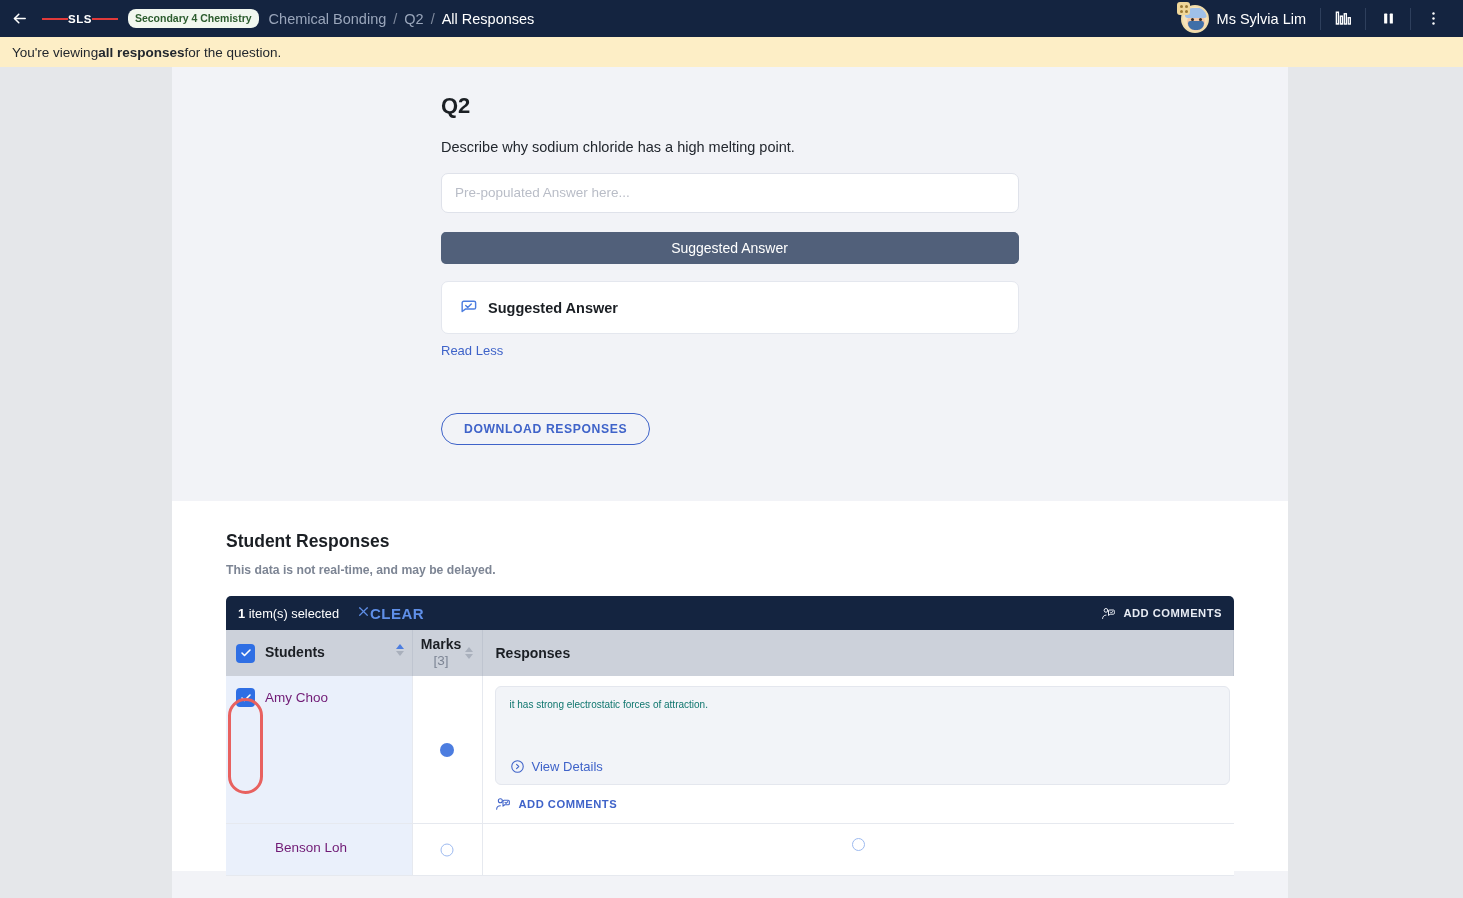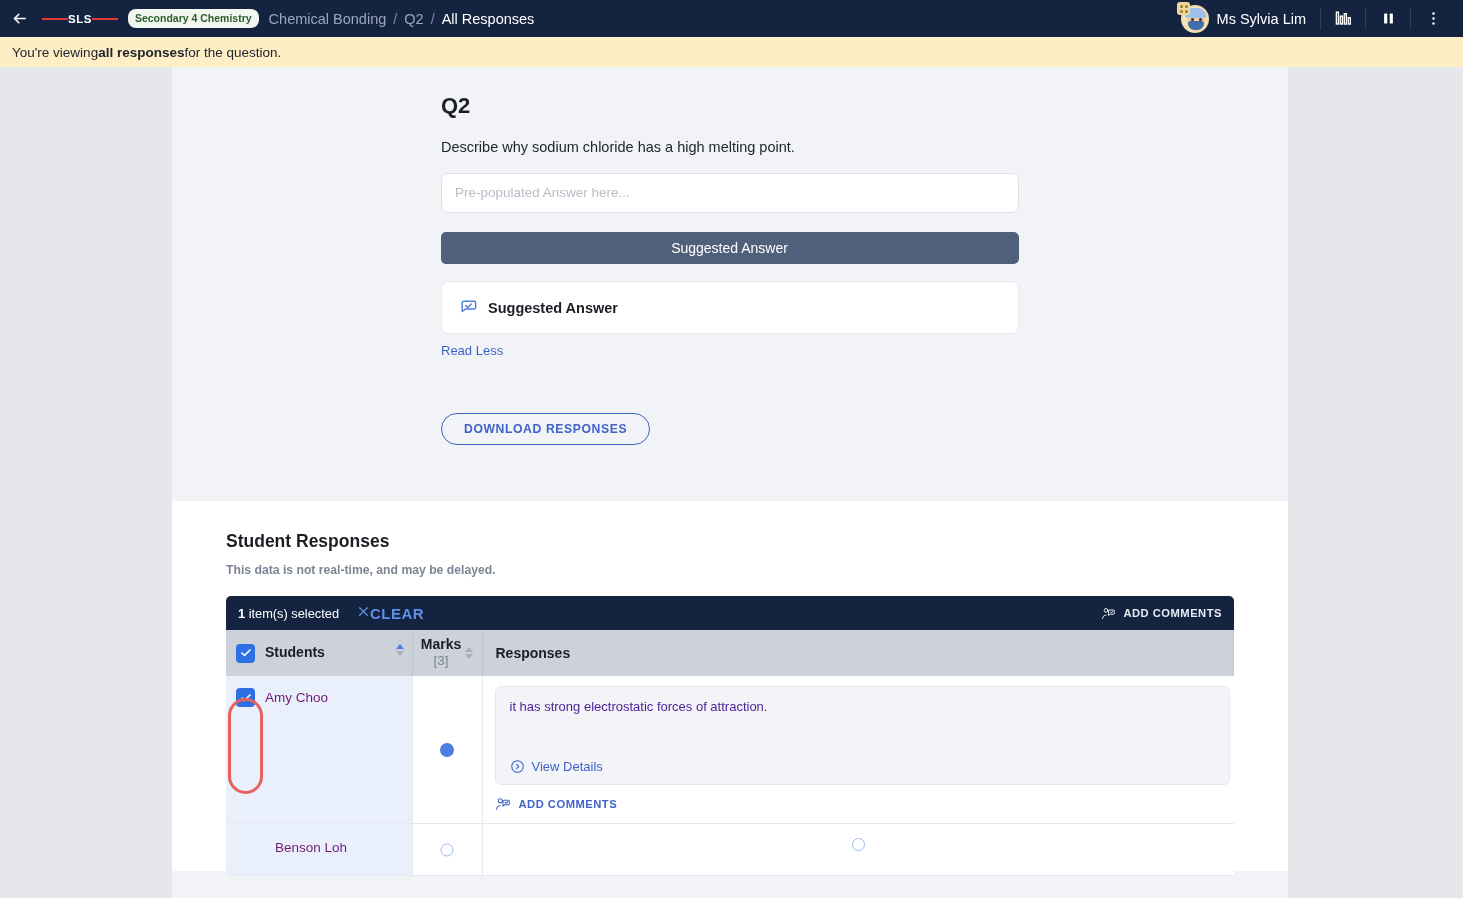--- a/index.html
+++ b/index.html
@@ -182,21 +182,21 @@
   td.c-marks { background: #ffffff; border-right: 1px solid #e6e9ef; position: relative; }
   .dot-fill { width: 14px; height: 14px; border-radius: 50%; background: #4c7de0;
               position: absolute; left: 50%; top: 50%; transform: translate(-50%,-50%); }
   .dot-ring { width: 13px; height: 13px; border-radius: 50%; border: 1.6px solid #9dbaf0;
               position: absolute; left: 50%; top: 50%; transform: translate(-50%,-50%); }
   td.c-resp { background: #ffffff; padding: 10px 0 0 12px; position: relative; }
   .resp-card {
     background: #f2f4f8; border: 1px solid #e4e7ee; border-radius: 6px;
     height: 99px; padding: 12px 14px; position: relative; margin-right: 4px;
   }
-  .resp-text { font-size: 13px; color: #4c1d95; }
+  .resp-text { font-size: 10px; color: #0f766e; }
   .view-details {
     position: absolute; left: 14px; bottom: 10px; display: flex; align-items: center; gap: 7px;
     color: #3f63c9; font-size: 13px; cursor: pointer;
   }
   .add-comments-row {
     display: flex; align-items: center; gap: 8px; margin-top: 11px; padding-bottom: 11px;
     color: #3f63c9; font-size: 11.2px; font-weight: 700; letter-spacing: .5px; cursor: pointer;
   }
 
   

